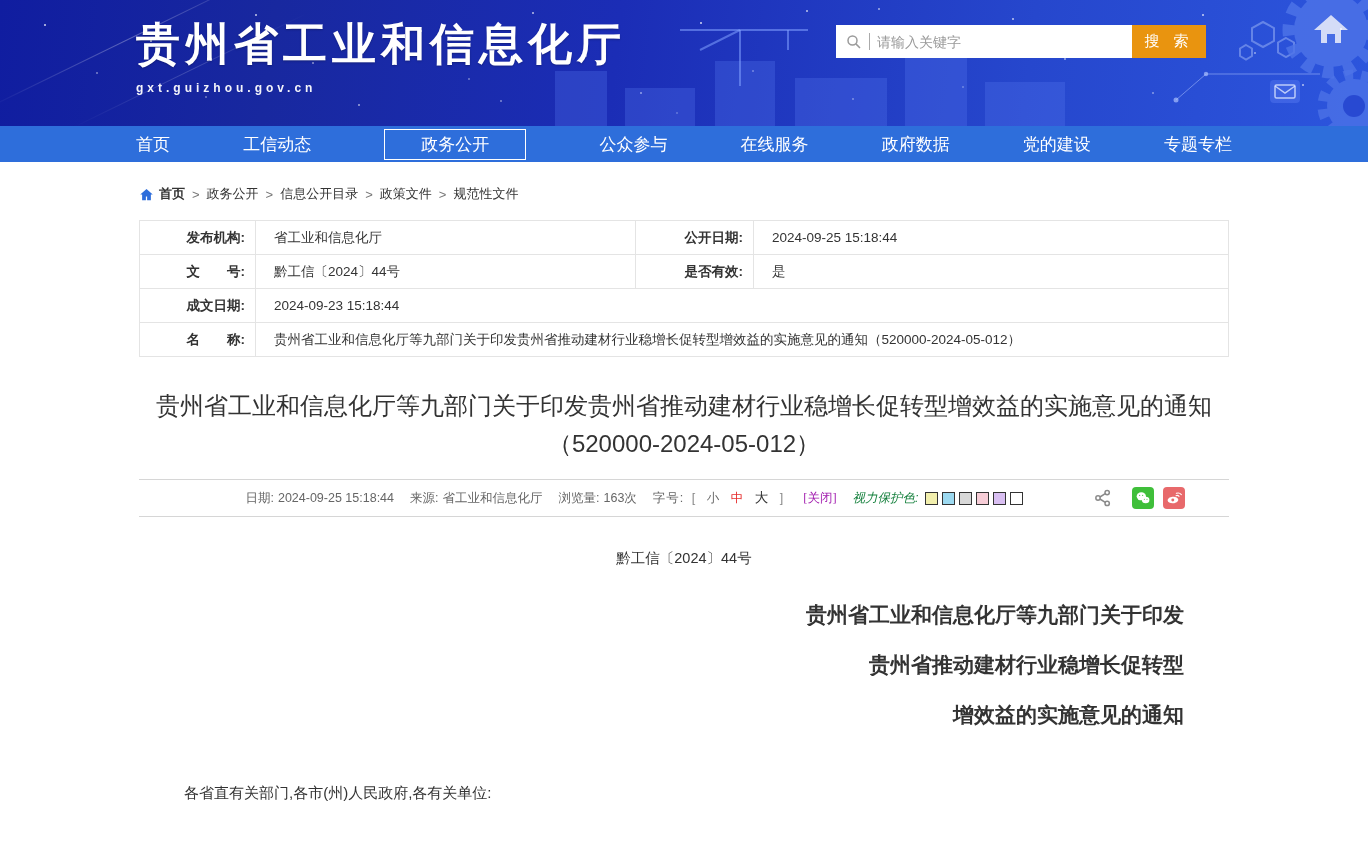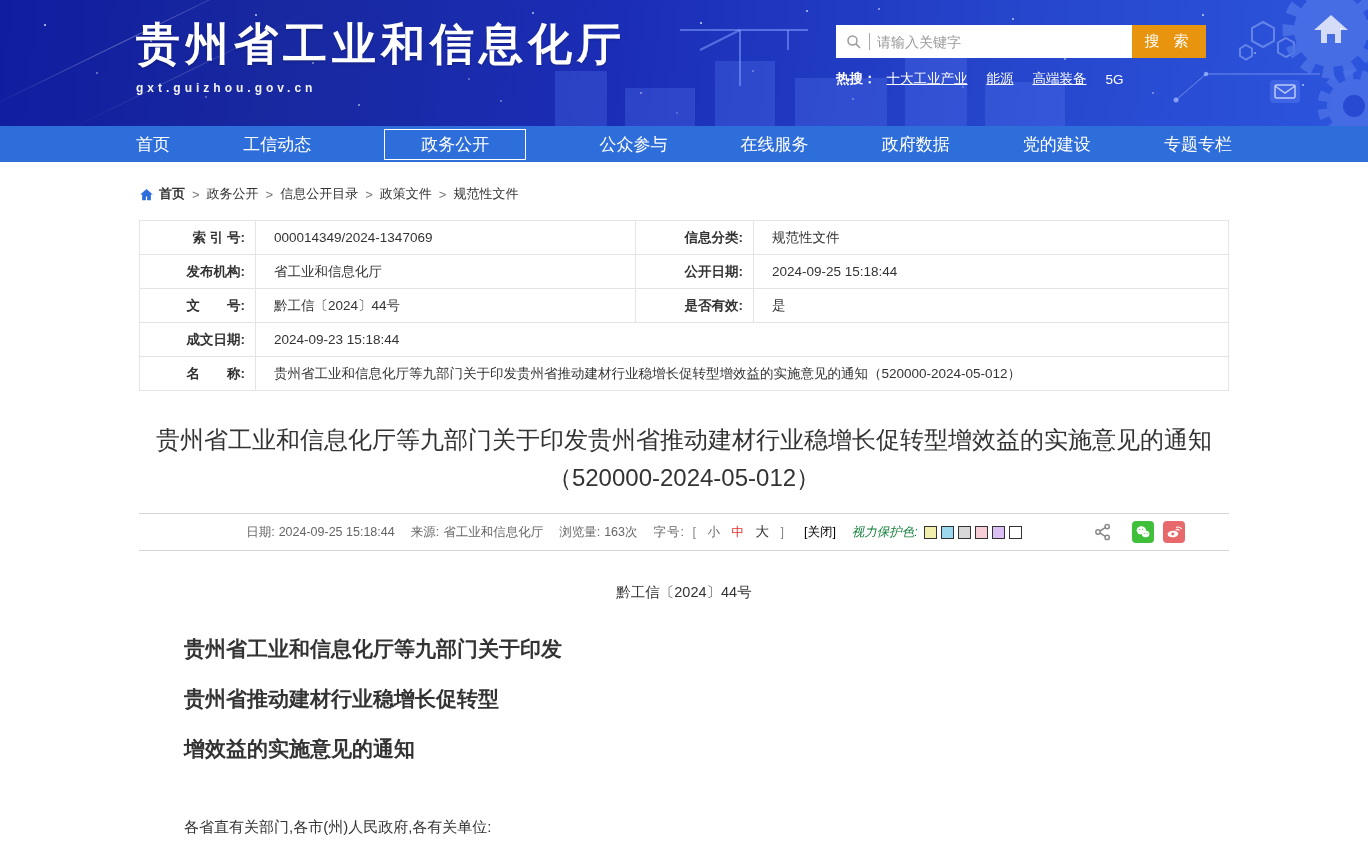--- a/index.html
+++ b/index.html
@@ -79,35 +79,35 @@
     height:38px; position:relative; display:flex; align-items:center; justify-content:center;
     font-size:12.5px; color:#666; }
   .meta-group { display:flex; align-items:center; margin-right:80px; }
   .m-item { margin-right:16px; white-space:nowrap; }
   .m-item .v { margin-left:4px; }
   .fs { letter-spacing:1px; }
   .fs .b { color:#888; margin:0 3px; }
   .fs-small { color:#666; cursor:pointer; margin:0 3px; }
   .fs-medium { color:#e62d2d; cursor:pointer; margin:0 3px; }
   .fs-large { color:#333; cursor:pointer; margin:0 3px; font-size:13.5px; }
-  .close-link { color:#000000; cursor:pointer; }
+  .close-link { color:#a21caf; cursor:pointer;font-family:Liberation Serif, serif; }
   .eye-label { font-style:italic; color:#15803d; margin-right:6px; }
   .swatches { display:flex; }
   .swatch { width:13px; height:13px; border:1px solid #333; margin-right:4px; cursor:pointer; }
   .share { position:absolute; right:44px; top:50%; transform:translateY(-50%);
     display:flex; align-items:center; }
   .share-plain { display:flex; margin-right:10px; cursor:pointer; }
   .share-badge { width:22px; height:22px; border-radius:4px; display:flex; align-items:center;
     justify-content:center; margin-left:9px; cursor:pointer; }
   .badge-wechat { background:#3fbf3a; }
   .badge-weibo { background:#e8696b; }
 
   .article { padding:0 45px; color:#333; }
   .doc-number { text-align:center; margin-top:32px; font-size:14.5px; }
-  .article-title { margin-top:22px; text-align:left; font-size:21px; font-weight:bold; line-height:50px; }
+  .article-title { margin-top:22px; text-align:right; font-size:21px; font-weight:bold; line-height:50px; }
   .para { font-size:15px; line-height:30px; margin-top:6px; }
   .para.first { margin-top:38px; }
 </style>
 </head>
 <body>
 
 <div class="banner">
   <div class="star-field"></div>
   <div class="streak"></div>
   <div class="streak s2"></div>
@@ -164,27 +164,20 @@
     <div class="search-box">
       <div class="search-input-wrap">
         <svg width="18" height="18" viewBox="0 0 24 24">
           <circle cx="10" cy="10" r="6" fill="none" stroke="#9a9a9a" stroke-width="2"></circle>
           <line x1="14.5" y1="14.5" x2="20" y2="20" stroke="#9a9a9a" stroke-width="2"></line>
         </svg>
         <span class="input-divider"></span>
         <input class="search-input" type="text" placeholder="请输入关键字" style="">
       </div>
       <button class="search-btn">搜 索</button>
-    </div>
-    <div class="hot-search">
-      <span class="hot-label">热搜：</span>
-      <span class="hot-link u">十大工业产业</span>
-      <span class="hot-link u">能源</span>
-      <span class="hot-link u">高端装备</span>
-      <span class="hot-link">5G</span>
     </div>
   </div>
 </div>
 
 <div class="nav">
   <div class="nav-inner">
     <div class="nav-item">首页</div>
     <div class="nav-item">工信动态</div>
     <div class="nav-item active">政务公开</div>
     <div class="nav-item">公众参与</div>
@@ -209,26 +202,20 @@
     <span class="bc-sep">&gt;</span>
     <span class="bc-item">信息公开目录</span>
     <span class="bc-sep">&gt;</span>
     <span class="bc-item">政策文件</span>
     <span class="bc-sep">&gt;</span>
     <span class="bc-item">规范性文件</span>
   </div>
 
   <table class="info-table">
     <tbody>
-        <tr>
-      <td class="lbl c-l1">索 引 号:</td>
-      <td class="val c-v1">000014349/2024-1347069</td>
-      <td class="lbl c-l2">信息分类:</td>
-      <td class="val">规范性文件</td>
-    </tr>
     <tr>
       <td class="lbl c-l1">发布机构:</td>
       <td class="val c-v1">省工业和信息化厅</td>
       <td class="lbl c-l2">公开日期:</td>
       <td class="val">2024-09-25 15:18:44</td>
     </tr>
     <tr>
       <td class="lbl c-l1">文　　号:</td>
       <td class="val c-v1">黔工信〔2024〕44号</td>
       <td class="lbl c-l2">是否有效:</td>

